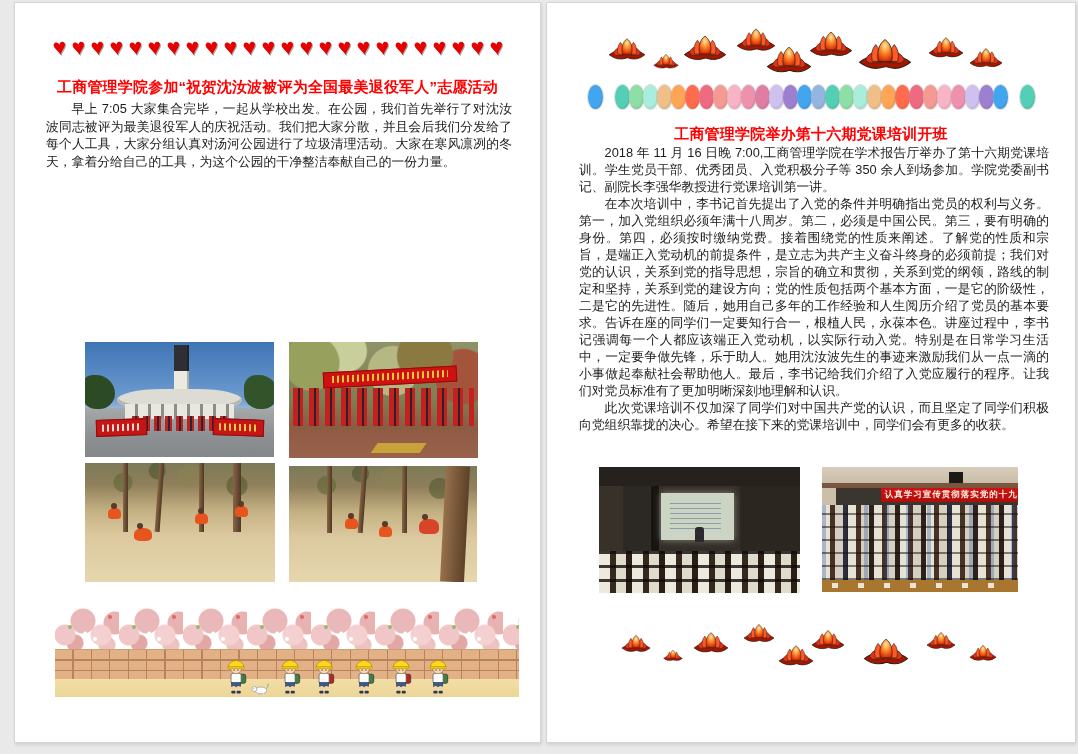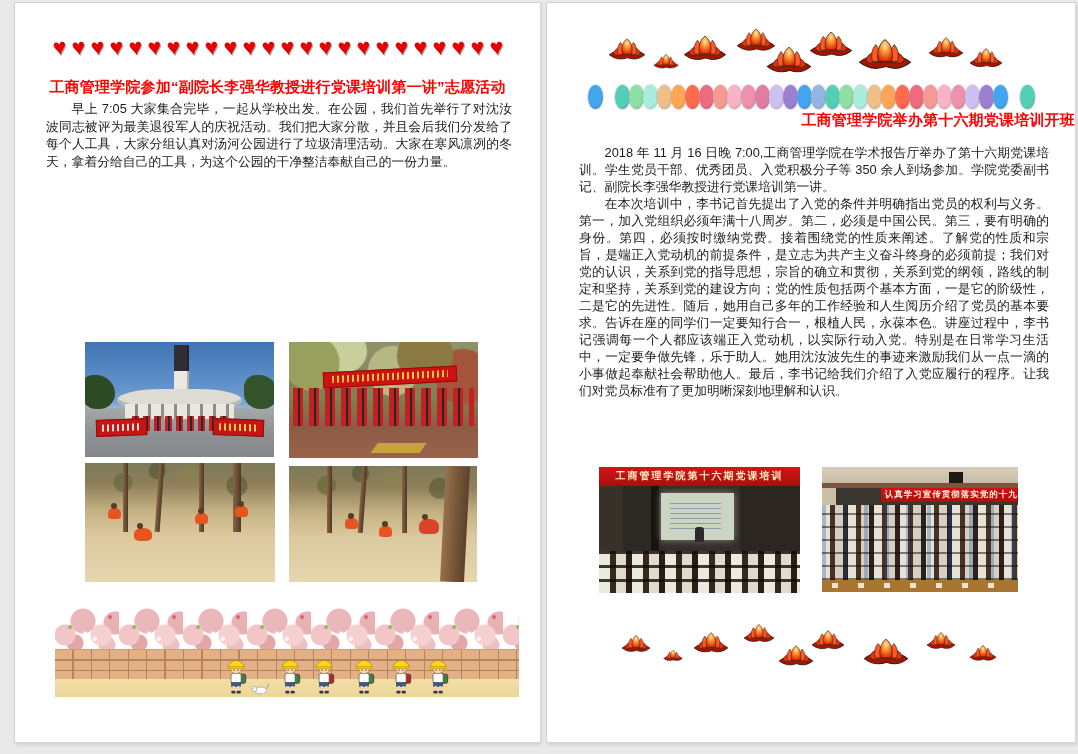--- a/index.html
+++ b/index.html
@@ -25,21 +25,21 @@
   .lotus{position:absolute;display:block;}
   .lotus svg{display:block;width:100%;height:auto;}
   .eggs-row{position:absolute;top:82px;left:0;right:0;display:flex;justify-content:center;align-items:center;}
   .egg{width:15px;height:24px;border-radius:50%;margin:0 -0.5px;box-shadow:inset -1px -2px 0 rgba(0,0,0,.06),0 0 0 1px rgba(160,160,160,.35);}
   .egg-gap{width:13px;height:24px;}
 
   
   .article-title{position:absolute;left:0;right:0;margin:0;text-align:center;
     color:#ff0000;font-weight:bold;font-size:15px;line-height:20px;letter-spacing:0.2px;}
   .title-1{top:74px;}
-  .title-2{top:107px;text-align:right;}
+  .title-2{top:121px;}
   .body-text{position:absolute;color:#1b1b1b;text-align:justify;}
   .body-text p{margin:0;text-indent:2em;}
   .body-1{top:97px;left:31px;right:28px;font-size:12.8px;line-height:17.7px;}
   .body-2{top:141px;left:32px;right:26px;font-size:12.8px;line-height:17px;}
 
   
   .photo{position:absolute;overflow:hidden;background:#888;}
   .photo *{position:absolute;}
 
   
@@ -201,21 +201,21 @@
         <span class="heart" style="color: rgb(230, 0, 0);">♥</span>
         <span class="heart" style="color: rgb(230, 0, 0);">♥</span>
         <span class="heart" style="color: rgb(230, 0, 0);">♥</span>
         <span class="heart" style="color: rgb(230, 0, 0);">♥</span>
         <span class="heart" style="color: rgb(230, 0, 0);">♥</span>
         <span class="heart" style="color: rgb(230, 0, 0);">♥</span>
         <span class="heart" style="color: rgb(230, 0, 0);">♥</span>
         <span class="heart" style="color: rgb(230, 0, 0);">♥</span>
       </div>
 
-    <h1 class="article-title title-1">工商管理学院参加“副院长李强华教授进行党课培训第一讲”志愿活动</h1>
+    <h1 class="article-title title-1">工商管理学院参加“祝贺沈汝波被评为全国最美退役军人”志愿活动</h1>
 
     <div class="body-text body-1">
         <p>早上 7:05 大家集合完毕，一起从学校出发。在公园，我们首先举行了对沈汝波同志被评为最美退役军人的庆祝活动。我们把大家分散，并且会后我们分发给了每个人工具，大家分组认真对汤河公园进行了垃圾清理活动。大家在寒风凛冽的冬天，拿着分给自己的工具，为这个公园的干净整洁奉献自己的一份力量。</p>
       </div>
 
     <div class="photo p1" style="left:70px;top:339px;width:189px;height:115px;">
       <div class="p1-tree tl"></div>
       <div class="p1-tree tr"></div>
       <div class="p1-tower"></div>
       <div class="p1-ring"></div>
@@ -481,27 +481,25 @@
         <span class="egg" style="background: rgb(65, 165, 239);"></span>
         <span class="egg-gap"></span>
         <span class="egg" style="background: rgb(83, 207, 182);"></span>
       </div>
 
     <h1 class="article-title title-2">工商管理学院举办第十六期党课培训开班</h1>
 
     <div class="body-text body-2">
         <p>2018 年 11 月 16 日晚 7:00,工商管理学院在学术报告厅举办了第十六期党课培训。学生党员干部、优秀团员、入党积极分子等 350 余人到场参加。学院党委副书记、副院长李强华教授进行党课培训第一讲。</p>
         <p>在本次培训中，李书记首先提出了入党的条件并明确指出党员的权利与义务。第一，加入党组织必须年满十八周岁。第二，必须是中国公民。第三，要有明确的身份。第四，必须按时缴纳党费。接着围绕党的性质来阐述。了解党的性质和宗旨，是端正入党动机的前提条件，是立志为共产主义奋斗终身的必须前提；我们对党的认识，关系到党的指导思想，宗旨的确立和贯彻，关系到党的纲领，路线的制定和坚持，关系到党的建设方向；党的性质包括两个基本方面，一是它的阶级性，二是它的先进性。随后，她用自己多年的工作经验和人生阅历介绍了党员的基本要求。告诉在座的同学们一定要知行合一，根植人民，永葆本色。讲座过程中，李书记强调每一个人都应该端正入党动机，以实际行动入党。特别是在日常学习生活中，一定要争做先锋，乐于助人。她用沈汝波先生的事迹来激励我们从一点一滴的小事做起奉献社会帮助他人。最后，李书记给我们介绍了入党应履行的程序。让我们对党员标准有了更加明晰深刻地理解和认识。</p>
+        <p>此次党课培训不仅加深了同学们对中国共产党的认识，而且坚定了同学们积极向党组织靠拢的决心。希望在接下来的党课培训中，同学们会有更多的收获。</p>
       </div>
 
     <div class="photo p5" style="left:52px;top:464px;width:201px;height:126px;">
       <div class="p5-wall"></div>
-      <div class="p5-ban">
-        <span class="p5-ban-text">工商管理学院第十六期党课培训</span>
-      </div>
       <div class="p5-screen"></div>
       <div class="p5-teacher"></div>
       <div class="p5-crowd"></div>
     </div>
 
     <div class="photo p6" style="left:275px;top:464px;width:196px;height:125px;">
       <div class="p6-ceiling"></div>
       <div class="p6-speaker"></div>
       <div class="p6-wall-l"></div>
       <div class="p6-ban">

